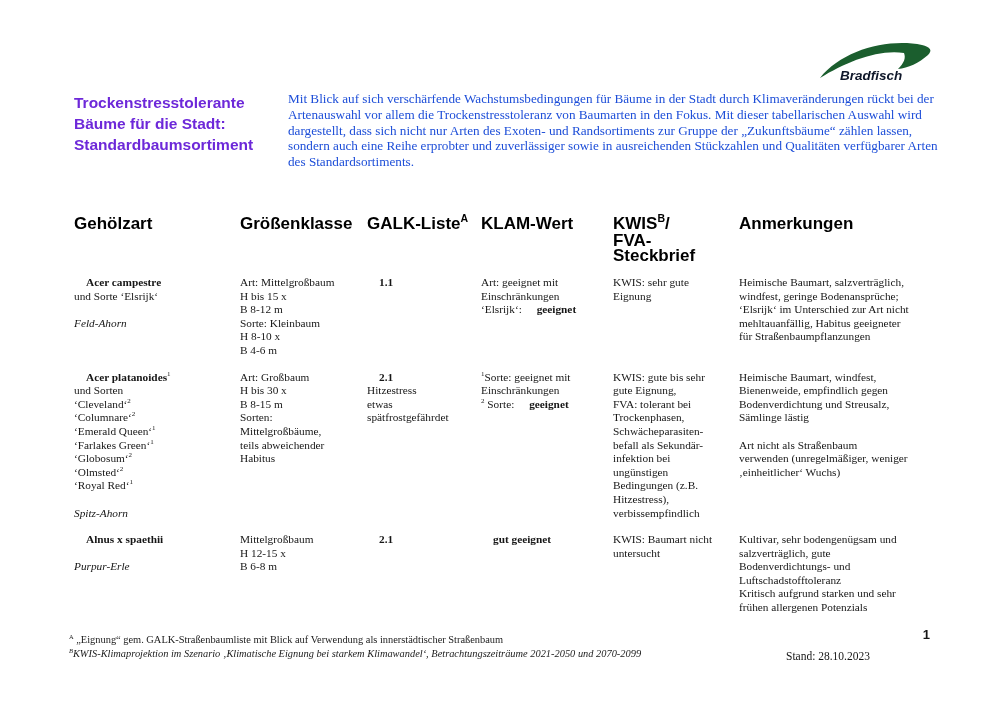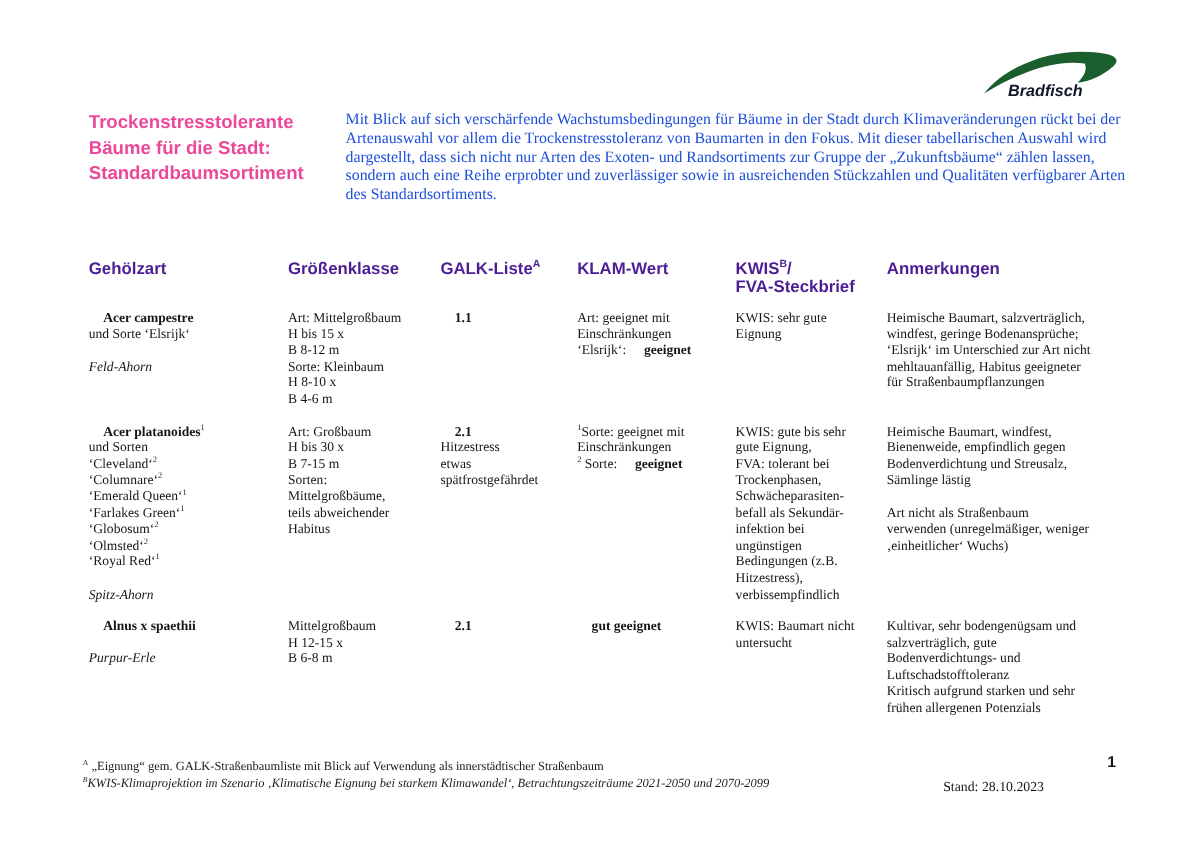--- a/index.html
+++ b/index.html
@@ -18,39 +18,39 @@
   .logo .logo-text{
     position:absolute;left:24px;top:32px;
     font-family:"Liberation Sans",sans-serif;
     font-style:italic;font-weight:bold;font-size:13.5px;
   }
 
   
   .doc-title{
     position:absolute;left:74px;top:92px;width:215px;
     font-family:"Liberation Sans",sans-serif;font-weight:bold;
-    font-size:15.5px;line-height:21px;color:#ec4899;
+    font-size:15.5px;line-height:21px;color:#6d28d9;
   }
   
   .intro{
     position:absolute;left:288px;top:91px;width:650px;
     font-size:13.2px;line-height:15.8px;color:#1d4ed8;
   }
 
   
   .tree-table{
     position:absolute;left:74px;top:216px;width:866px;
     display:grid;
     grid-template-columns:166px 127px 114px 132px 126px 201px;
     row-gap:13px;
     font-size:11.3px;line-height:13.6px;
   }
   .th{
     font-family:"Liberation Sans",sans-serif;font-weight:bold;
-    font-size:14px;line-height:15px;color:#4c1d95;
+    font-size:17px;line-height:15px;color:#000000;
     padding-right:8px;
   }
   .td{padding-right:10px;color:#161616;}
 
   
   .footnotes{
     position:absolute;left:69px;top:633px;width:640px;
     font-size:10.4px;line-height:13.5px;color:#1a1a1a;
   }
   .page-number{
@@ -147,21 +147,21 @@
       <div class="ln"><span>‘Farlakes Green‘</span><sup>1</sup></div>
       <div class="ln"><span>‘Globosum‘</span><sup>2</sup></div>
       <div class="ln"><span>‘Olmsted‘</span><sup>2</sup></div>
       <div class="ln"><span>‘Royal Red‘</span><sup>1</sup></div>
       <div class="ln">&nbsp;</div>
       <div class="ln"><span class="i">Spitz-Ahorn</span></div>
     </div>
   <div class="td">
       <div class="ln"><span>Art: Großbaum</span></div>
       <div class="ln"><span>H bis 30 x</span></div>
-      <div class="ln"><span>B 7-15 m</span></div>
+      <div class="ln"><span>B 8-15 m</span></div>
       <div class="ln"><span>Sorten:</span></div>
       <div class="ln"><span>Mittelgroßbäume,</span></div>
       <div class="ln"><span>teils abweichender</span></div>
       <div class="ln"><span>Habitus</span></div>
     </div>
   <div class="td">
       <div class="ln"><span class="b">2.1</span></div>
       <div class="ln"><span>Hitzestress</span></div>
       <div class="ln"><span>etwas</span></div>
       <div class="ln"><span>spätfrostgefährdet</span></div>

